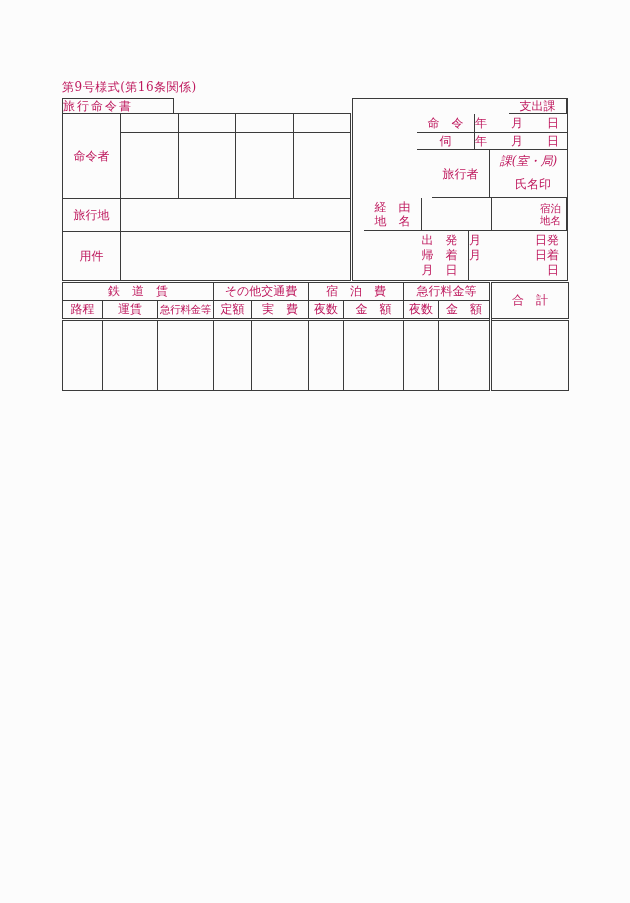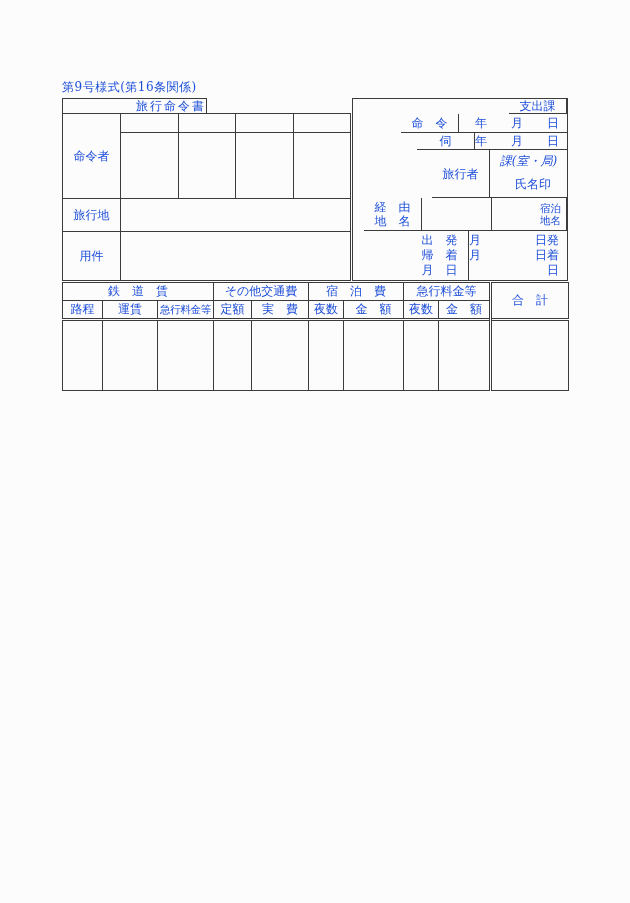--- a/index.html
+++ b/index.html
@@ -1,26 +1,26 @@
 <!DOCTYPE html>
 <html><head>
 <meta charset="utf-8">
 <style>
   html,body{margin:0;padding:0;background:#ffffff;}
   .sheet{
     position:relative;width:630px;height:903px;background:#fcfcfc;
-    font-family:"DejaVu Serif","Liberation Serif",serif;color:#1d4ed8;
+    font-family:"DejaVu Serif","Liberation Serif",serif;color:#be185d;
     overflow:hidden;
   }
   
   .form-number{position:absolute;left:62px;top:79px;font-size:12px;letter-spacing:0.5px;}
   .title-tab{
-    position:absolute;left:62px;top:98px;width:145px;height:15px;
+    position:absolute;left:62px;top:98px;width:112px;height:15px;
     border:1px solid #3b3b3b;border-bottom:none;box-sizing:border-box;
-    display:flex;align-items:center;justify-content:flex-end;
+    display:flex;align-items:center;justify-content:flex-start;
     font-size:12px;letter-spacing:2px;
   }
   
   .ltable{
     position:absolute;left:62px;top:113px;width:289px;height:168px;
     border:1px solid #3b3b3b;box-sizing:border-box;
     display:flex;flex-direction:column;
   }
   .lrow{display:flex;box-sizing:border-box;}
   .lrow.r1{height:85px;border-bottom:1px solid #3b3b3b;}
@@ -38,21 +38,21 @@
   .colbody{flex:1;}
   .val{flex:1;}
   
   .rtable{
     position:absolute;left:352px;top:98px;width:216px;height:183px;
     border:1px solid #3b3b3b;box-sizing:border-box;
     display:flex;flex-direction:column;font-size:12px;align-items:flex-end;
   }
   .rrow{display:flex;box-sizing:border-box;border-bottom:1px solid #3b3b3b;}
   .rrow.h15{height:15px;}
-  .rrow.h19{height:19px;gap:16px;}
+  .rrow.h19{height:19px;}
   .rrow.h17{height:17px;}
   .rrow.h48{height:48px;}
   .rrow.h33{height:33px;}
   .rrow.last{flex:1;border-bottom:none;}
   .rlab{
     width:58px;flex:0 0 58px;border-right:1px solid #3b3b3b;box-sizing:border-box;
     display:flex;flex-direction:column;align-items:center;justify-content:center;
     text-align:center;line-height:14px;
   }
   .dateline{flex:1;display:flex;align-items:center;justify-content:flex-end;gap:24px;padding-right:8px;}

